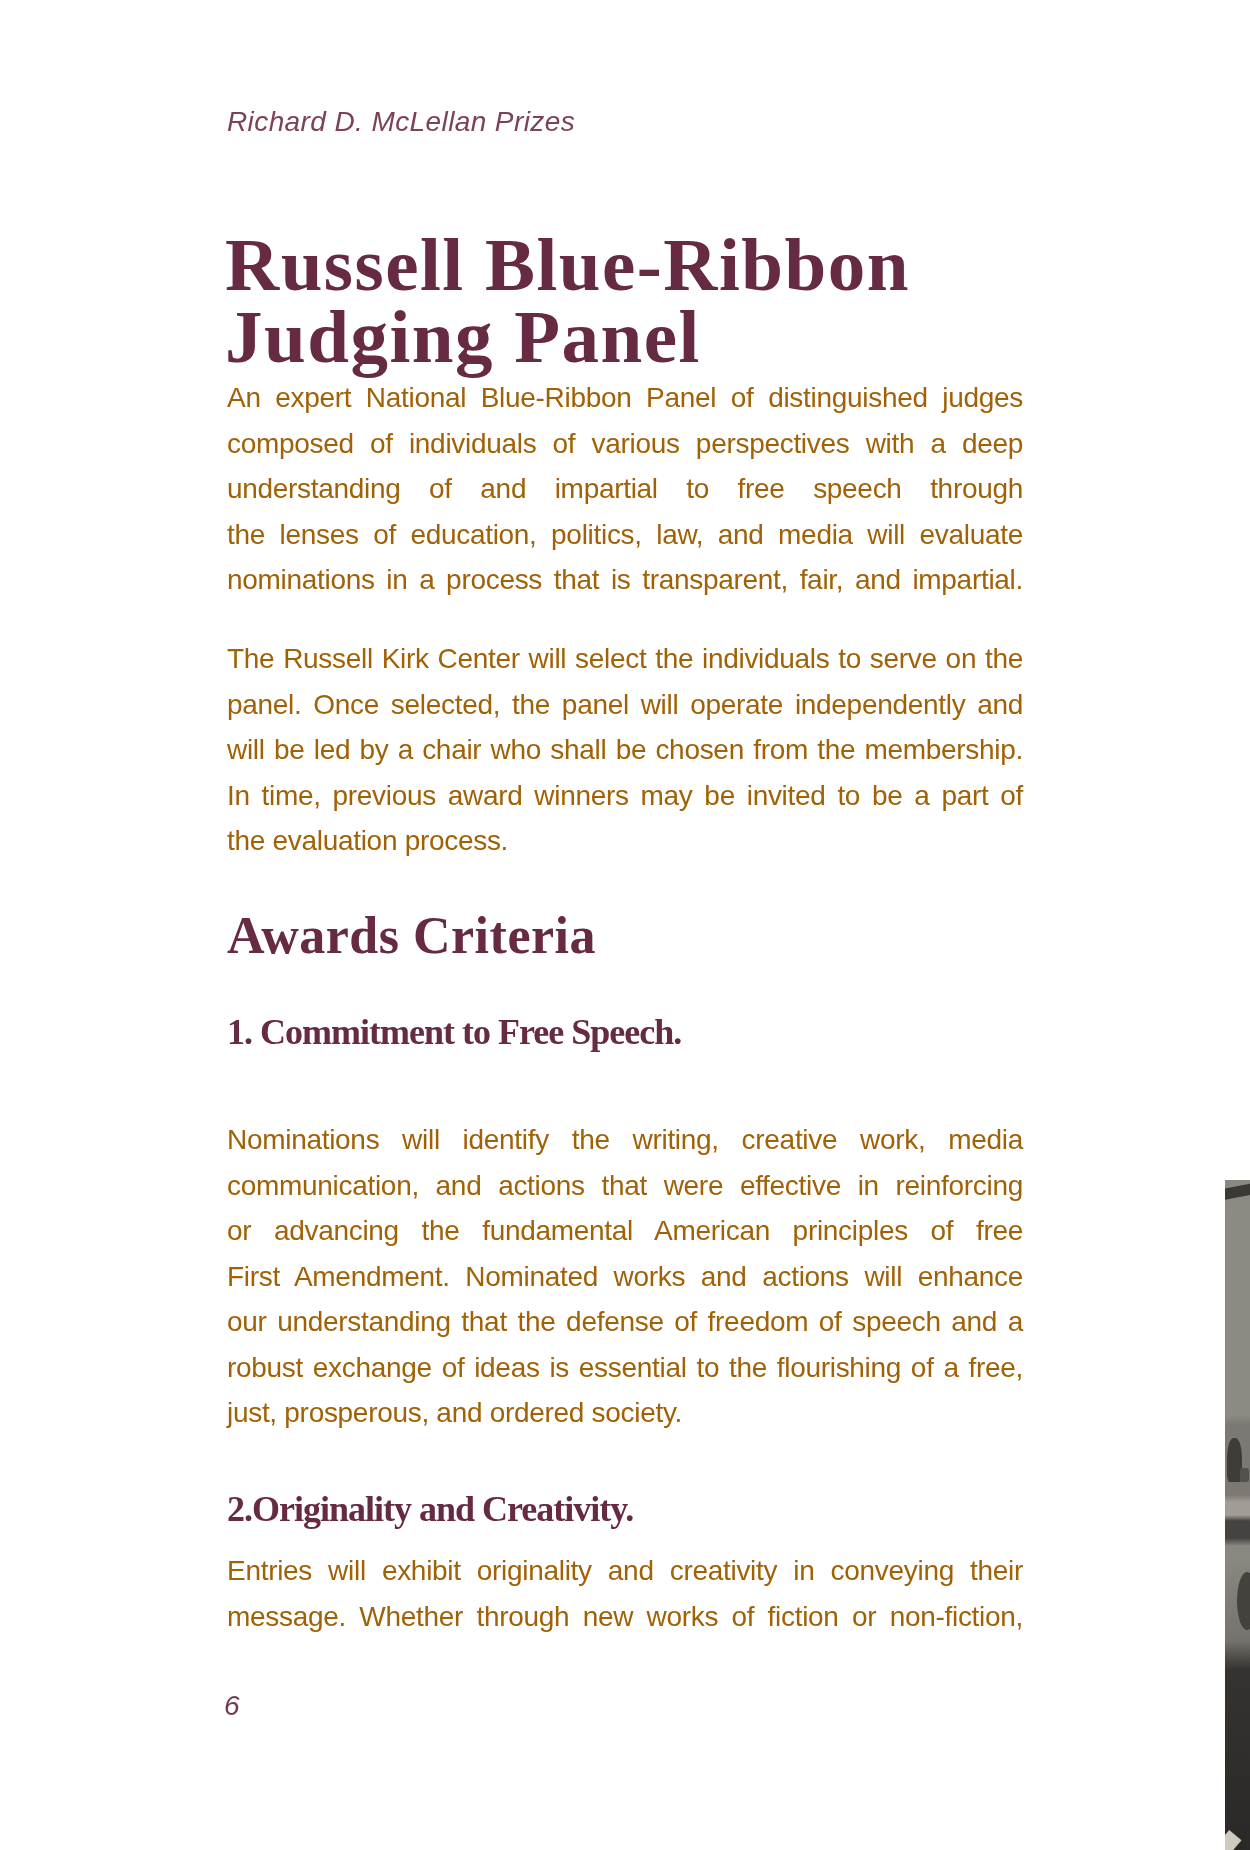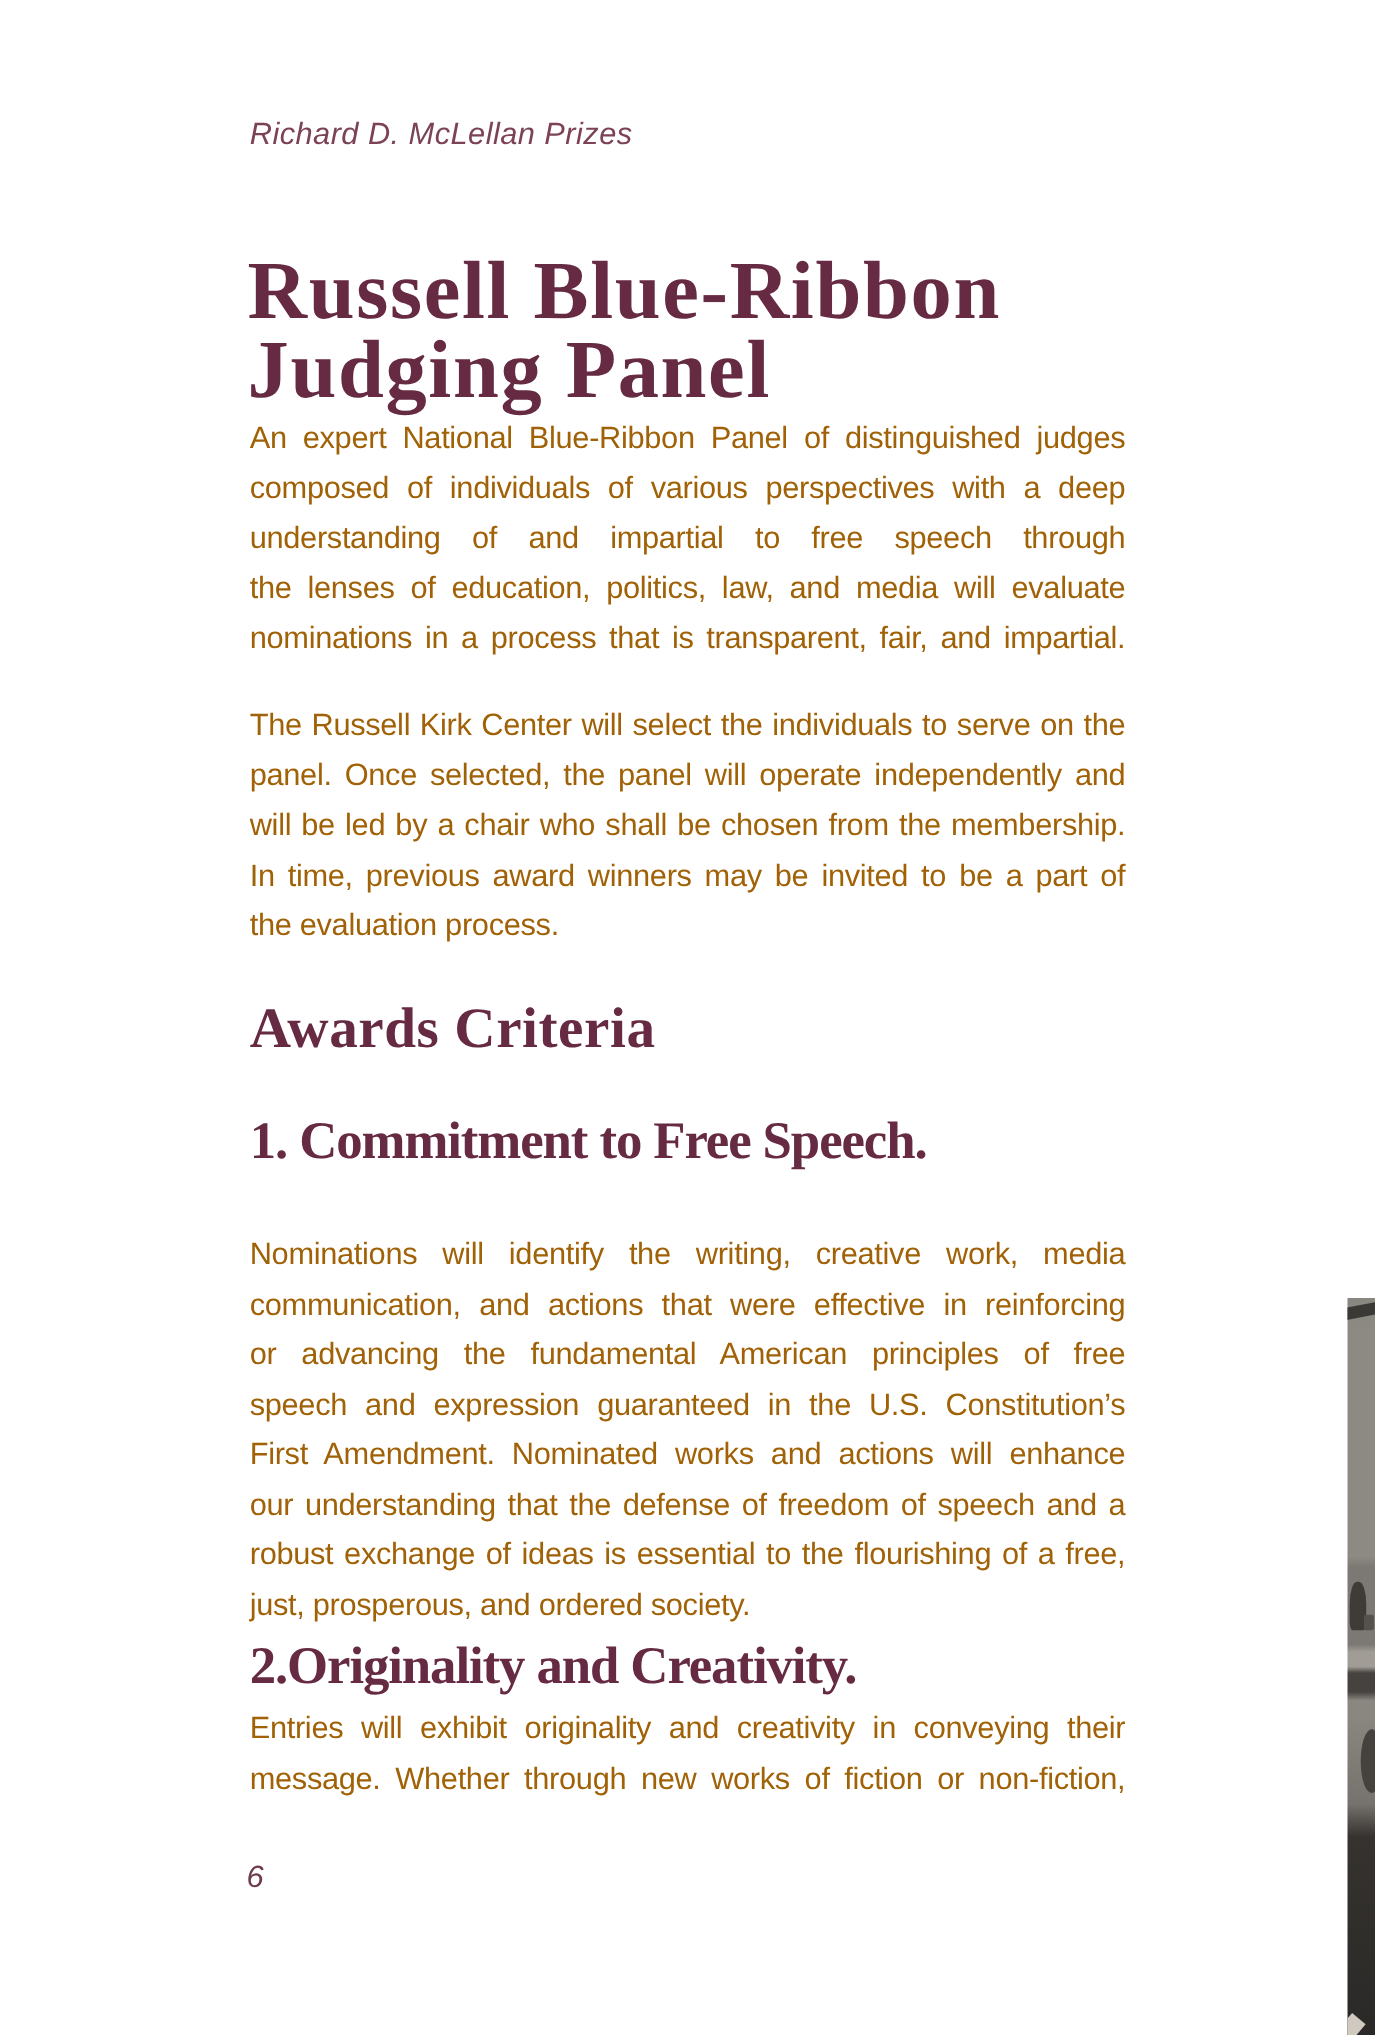--- a/index.html
+++ b/index.html
@@ -21,21 +21,21 @@
   .para.endleft .ln:last-child{text-align-last:left;}
   .p1{top:375px;}
   .p2{top:636px;}
   .p3{top:1117px;}
   .p4{top:1548px;}
 
   .h2{left:227px;top:910px;color:#662a42;font-family:"Liberation Serif",serif;
       font-weight:700;font-size:52px;line-height:1;letter-spacing:.5px;}
 
   .h3{left:227px;color:#662a42;font-family:"Liberation Serif",serif;
-      font-weight:700;font-size:48px;line-height:1;letter-spacing:-1px;}
+      font-weight:700;font-size:36px;line-height:1;letter-spacing:-1px;}
   .h3a{top:1014px;}
   .h3b{top:1491px;}
 
   .pagenum{left:224px;top:1692px;font:italic 28px/1 "Liberation Sans",sans-serif;
            color:#703a50;}
 
   
   .photo{left:1225px;top:1180px;width:25px;height:670px;overflow:hidden;
     background:linear-gradient(180deg,
       #8a8781 0px,   #8d8a84 30px,  #8d8a84 235px, #7c7873 245px,
@@ -88,21 +88,20 @@
     </div>
 
   <div class="abs h2">Awards Criteria</div>
 
   <div class="abs h3 h3a">1. Commitment to Free Speech.</div>
 
   <div class="abs para p3 endleft">
       <div class="ln">Nominations will identify the writing, creative work, media</div>
       <div class="ln">communication, and actions that were effective in reinforcing</div>
       <div class="ln">or advancing the fundamental American principles of free</div>
-      <div class="ln">speech and expression guaranteed in the U.S. Constitution’s</div>
       <div class="ln">First Amendment. Nominated works and actions will enhance</div>
       <div class="ln">our understanding that the defense of freedom of speech and a</div>
       <div class="ln">robust exchange of ideas is essential to the flourishing of a free,</div>
       <div class="ln">just, prosperous, and ordered society.</div>
     </div>
 
   <div class="abs h3 h3b">2.Originality and Creativity.</div>
 
   <div class="abs para p4">
       <div class="ln">Entries will exhibit originality and creativity in conveying their</div>

